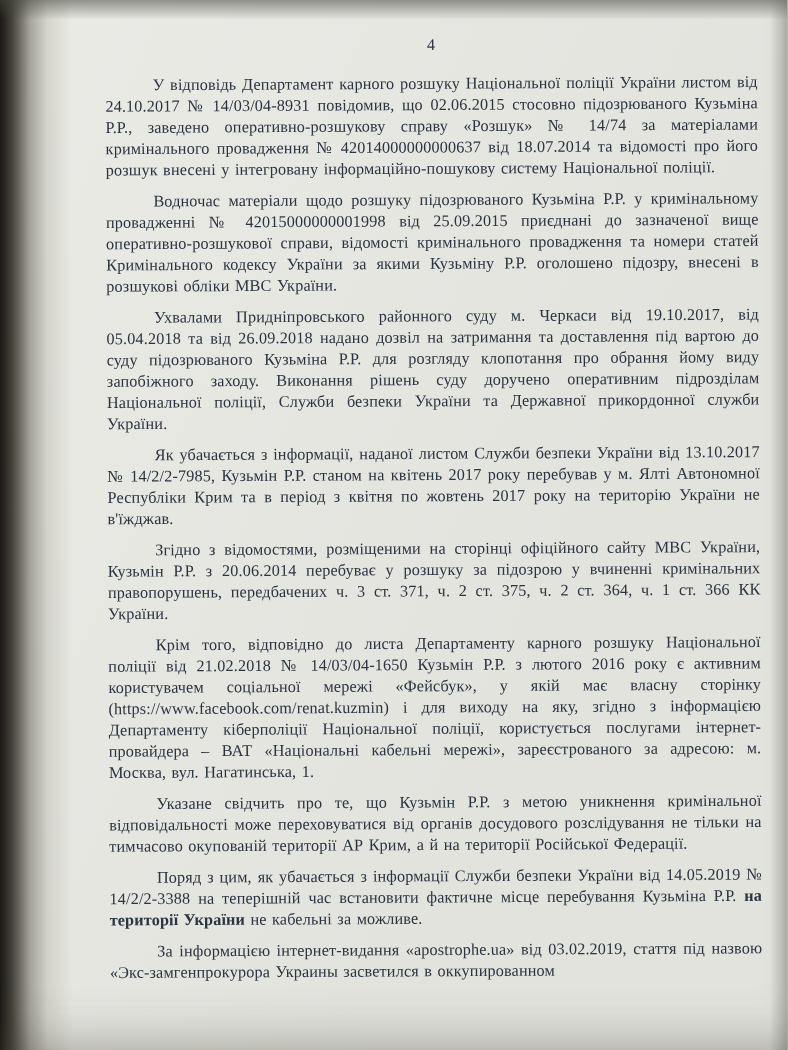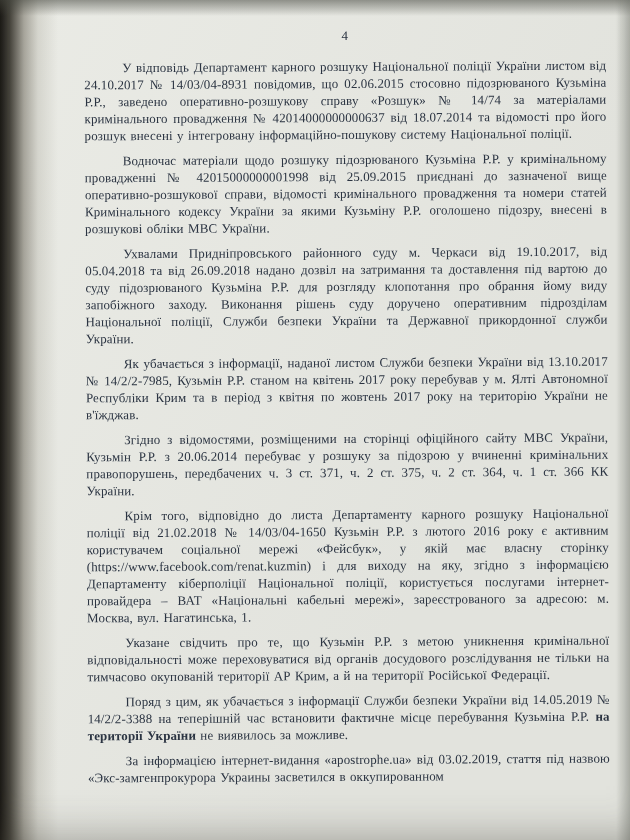--- a/index.html
+++ b/index.html
@@ -73,21 +73,21 @@
     <div class="page-content">
       <p class="page-number">4</p>
       <div>
           <p class="para"><span>У відповідь Департамент карного розшуку Національної поліції України листом від 24.10.2017 № 14/03/04-8931 повідомив, що 02.06.2015 стосовно підозрюваного Кузьміна Р.Р., заведено оперативно-розшукову справу «Розшук» № 14/74 за матеріалами кримінального провадження № 42014000000000637 від 18.07.2014 та відомості про його розшук внесені у інтегровану інформаційно-пошукову систему Національної поліції.</span></p>
           <p class="para"><span>Водночас матеріали щодо розшуку підозрюваного Кузьміна Р.Р. у кримінальному провадженні № 42015000000001998 від 25.09.2015 приєднані до зазначеної вище оперативно-розшукової справи, відомості кримінального провадження та номери статей Кримінального кодексу України за якими Кузьміну Р.Р. оголошено підозру, внесені в розшукові обліки МВС України.</span></p>
           <p class="para"><span>Ухвалами Придніпровського районного суду м. Черкаси від 19.10.2017, від 05.04.2018 та від 26.09.2018 надано дозвіл на затримання та доставлення під вартою до суду підозрюваного Кузьміна Р.Р. для розгляду клопотання про обрання йому виду запобіжного заходу. Виконання рішень суду доручено оперативним підрозділам Національної поліції, Служби безпеки України та Державної прикордонної служби України.</span></p>
           <p class="para"><span>Як убачається з інформації, наданої листом Служби безпеки України від 13.10.2017 № 14/2/2-7985, Кузьмін Р.Р. станом на квітень 2017 року перебував у м. Ялті Автономної Республіки Крим та в період з квітня по жовтень 2017 року на територію України не в'їжджав.</span></p>
           <p class="para"><span>Згідно з відомостями, розміщеними на сторінці офіційного сайту МВС України, Кузьмін Р.Р. з 20.06.2014 перебуває у розшуку за підозрою у вчиненні кримінальних правопорушень, передбачених ч. 3 ст. 371, ч. 2 ст. 375, ч. 2 ст. 364, ч. 1 ст. 366 КК України.</span></p>
           <p class="para"><span>Крім того, відповідно до листа Департаменту карного розшуку Національної поліції від 21.02.2018 № 14/03/04-1650 Кузьмін Р.Р. з лютого 2016 року є активним користувачем соціальної мережі «Фейсбук», у якій має власну сторінку (https://www.facebook.com/renat.kuzmin) і для виходу на яку, згідно з інформацією Департаменту кіберполіції Національної поліції, користується послугами інтернет-провайдера – ВАТ «Національні кабельні мережі», зареєстрованого за адресою: м. Москва, вул. Нагатинська, 1.</span></p>
           <p class="para"><span>Указане свідчить про те, що Кузьмін Р.Р. з метою уникнення кримінальної відповідальності може переховуватися від органів досудового розслідування не тільки на тимчасово окупованій території АР Крим, а й на території Російської Федерації.</span></p>
-          <p class="para"><span>Поряд з цим, як убачається з інформації Служби безпеки України від 14.05.2019 № 14/2/2-3388 на теперішній час встановити фактичне місце перебування Кузьміна Р.Р. </span><span style="font-weight: 700;">на території України</span><span> не виявилось за можливе.</span></p>
+          <p class="para"><span>Поряд з цим, як убачається з інформації Служби безпеки України від 14.05.2019 № 14/2/2-3388 на теперішній час встановити фактичне місце перебування Кузьміна Р.Р. </span><span style="font-weight: 700;">на території України</span><span> не кабельні за можливе.</span></p>
           <p class="para"><span>За інформацією інтернет-видання «apostrophe.ua» від 03.02.2019, стаття під назвою «Экс-замгенпрокурора Украины засветился в оккупированном</span></p>
         </div>
     </div>
     <div class="edge-left"></div>
     <div class="edge-top"></div>
     <div class="edge-right"></div>
     <div class="vignette"></div>
   </div>
 </div>
 

